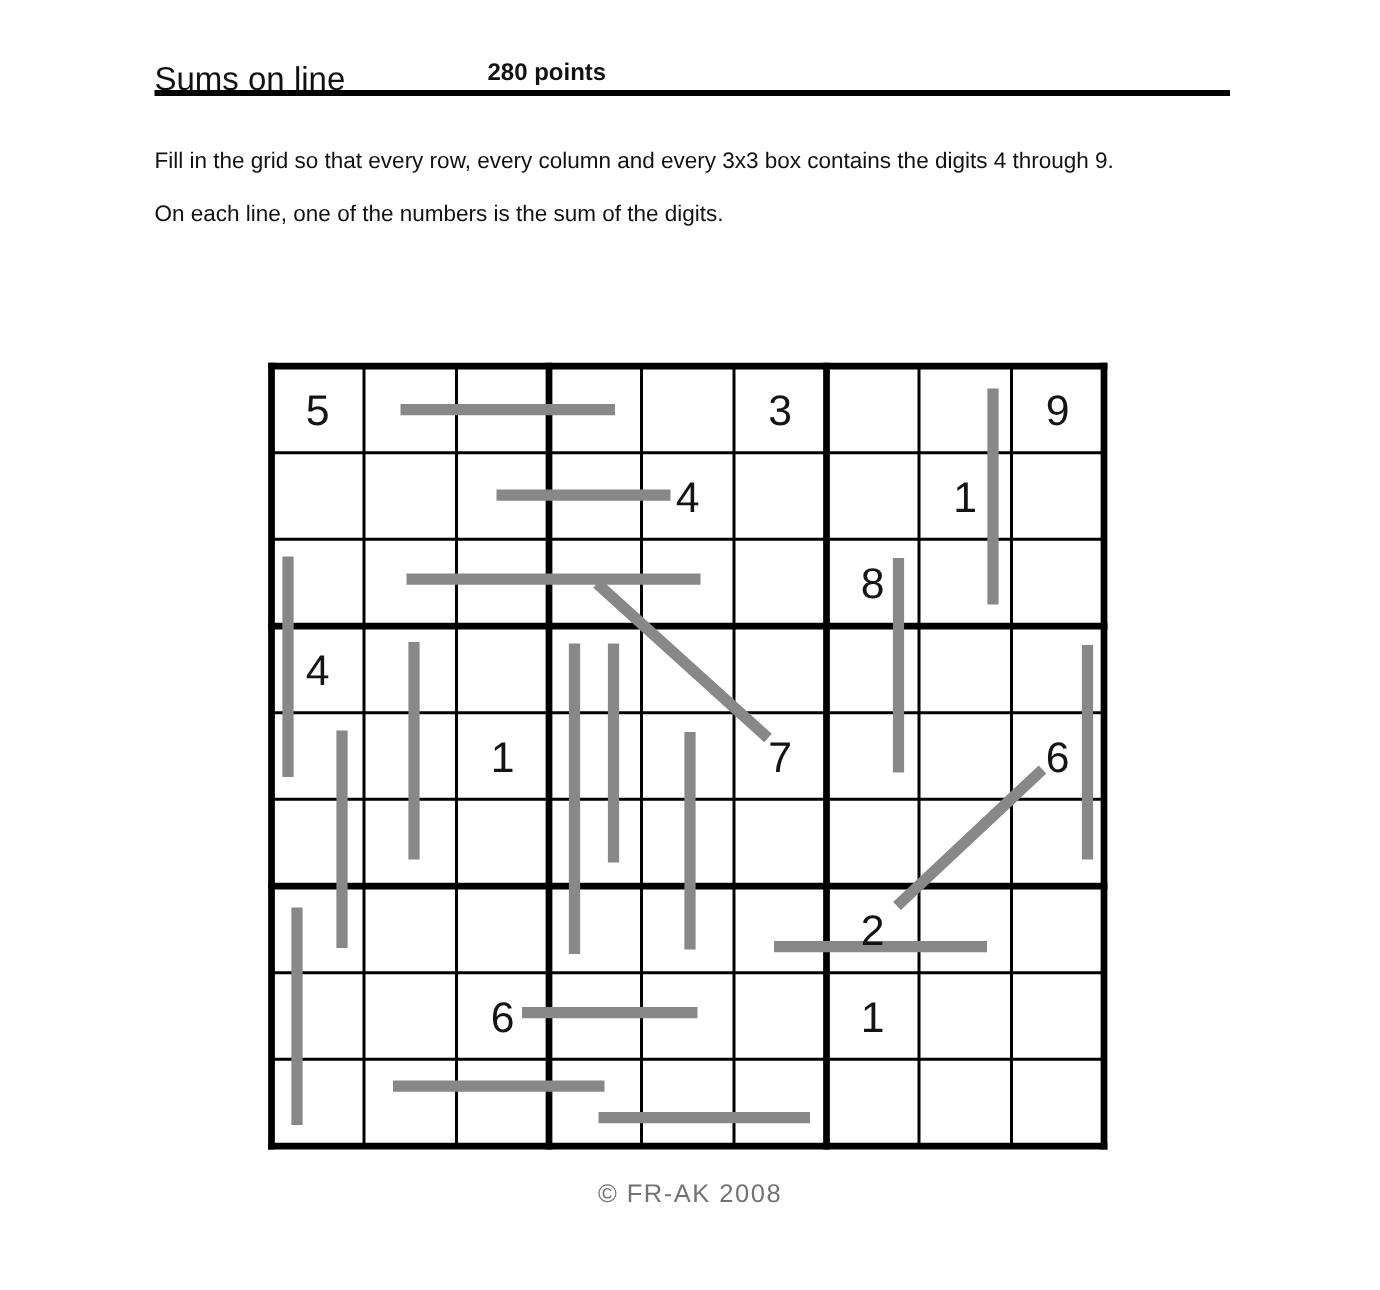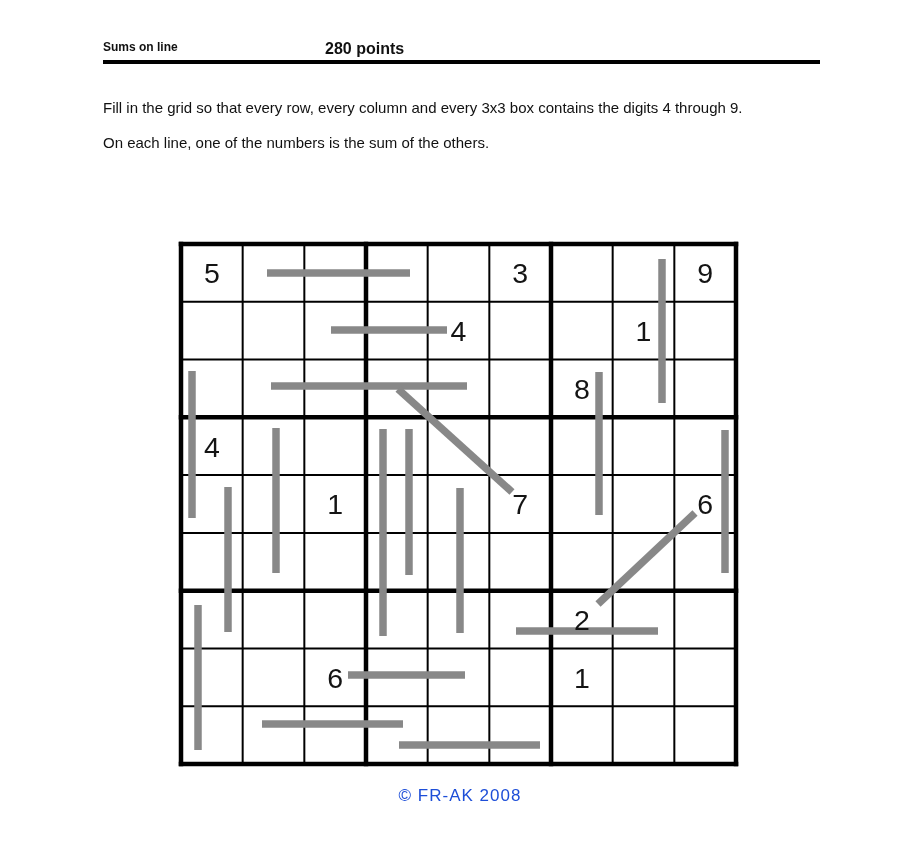--- a/index.html
+++ b/index.html
@@ -5,38 +5,38 @@
   html, body { margin: 0; padding: 0; }
   body {
     width: 920px; height: 860px;
     background: #ffffff;
     position: relative;
     overflow: hidden;
     font-family: "Liberation Sans", sans-serif;
     color: #111111;
   }
   .abs { position: absolute; }
-  .hdr-title   { left: 103px; top: 40px; font-size: 12px; font-weight: bold; }
+  .hdr-title   { left: 103px; top: 40px; font-size: 22px; font-weight: normal; }
   .hdr-points  { left: 325px; top: 40px; font-size: 16px; font-weight: bold; }
   .hdr-rule    { left: 103px; top: 60px; width: 717px; height: 4px; background: #000000; }
   .instr1      { left: 103px; top: 99px;  font-size: 15px; }
   .instr2      { left: 103px; top: 134px; font-size: 15px; }
   .footer      { left: 0; top: 786px; width: 920px; text-align: center;
-                 font-size: 17px; letter-spacing: 1px; color: #1d4ed8; }
+                 font-size: 17px; letter-spacing: 1px; color: #737373; }
   #grid-svg    { position: absolute; left: 0; top: 0; }
 </style>
 </head>
 <body>
 
 <div class="abs hdr-title">Sums on line</div>
 <div class="abs hdr-points">280 points</div>
 <div class="abs hdr-rule"></div>
 
 <div class="abs instr1">Fill in the grid so that every row, every column and every 3x3 box contains the digits 4 through 9.</div>
-<div class="abs instr2">On each line, one of the numbers is the sum of the others.</div>
+<div class="abs instr2">On each line, one of the numbers is the sum of the digits.</div>
 
 <svg id="grid-svg" width="920" height="860" viewBox="0 0 920 860">
     <rect x="181" y="244" width="61.666666666666664" height="57.77777777777778" fill="#ffffff"></rect>
     <rect x="242.66666666666666" y="244" width="61.666666666666664" height="57.77777777777778" fill="#ffffff"></rect>
     <rect x="304.3333333333333" y="244" width="61.666666666666664" height="57.77777777777778" fill="#ffffff"></rect>
     <rect x="366" y="244" width="61.666666666666664" height="57.77777777777778" fill="#ffffff"></rect>
     <rect x="427.66666666666663" y="244" width="61.666666666666664" height="57.77777777777778" fill="#ffffff"></rect>
     <rect x="489.3333333333333" y="244" width="61.666666666666664" height="57.77777777777778" fill="#ffffff"></rect>
     <rect x="551" y="244" width="61.666666666666664" height="57.77777777777778" fill="#ffffff"></rect>
     <rect x="612.6666666666666" y="244" width="61.666666666666664" height="57.77777777777778" fill="#ffffff"></rect>

